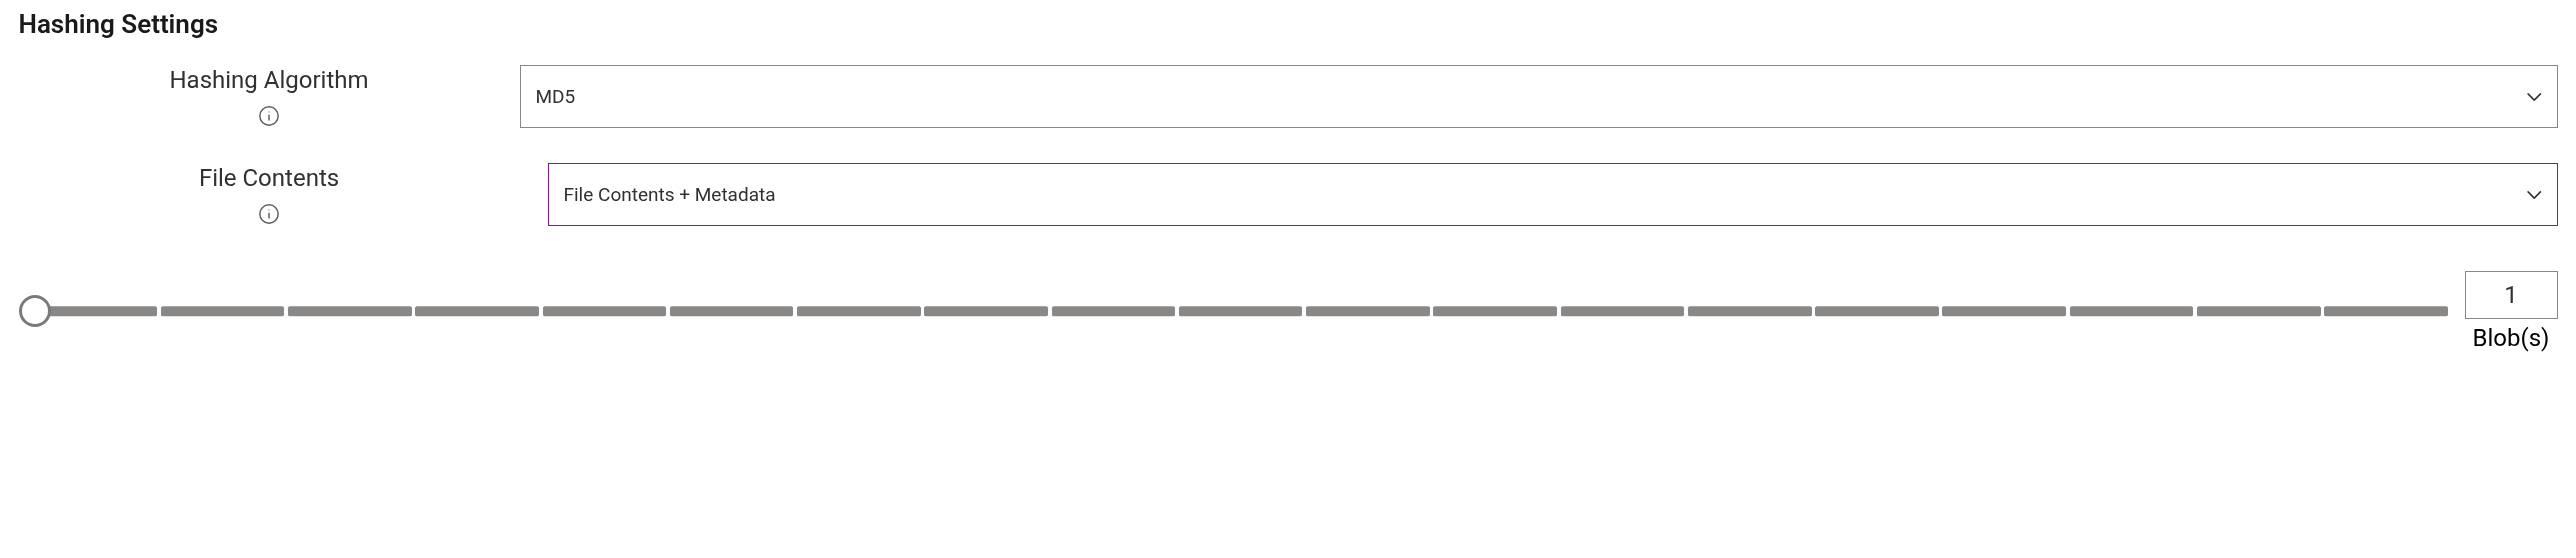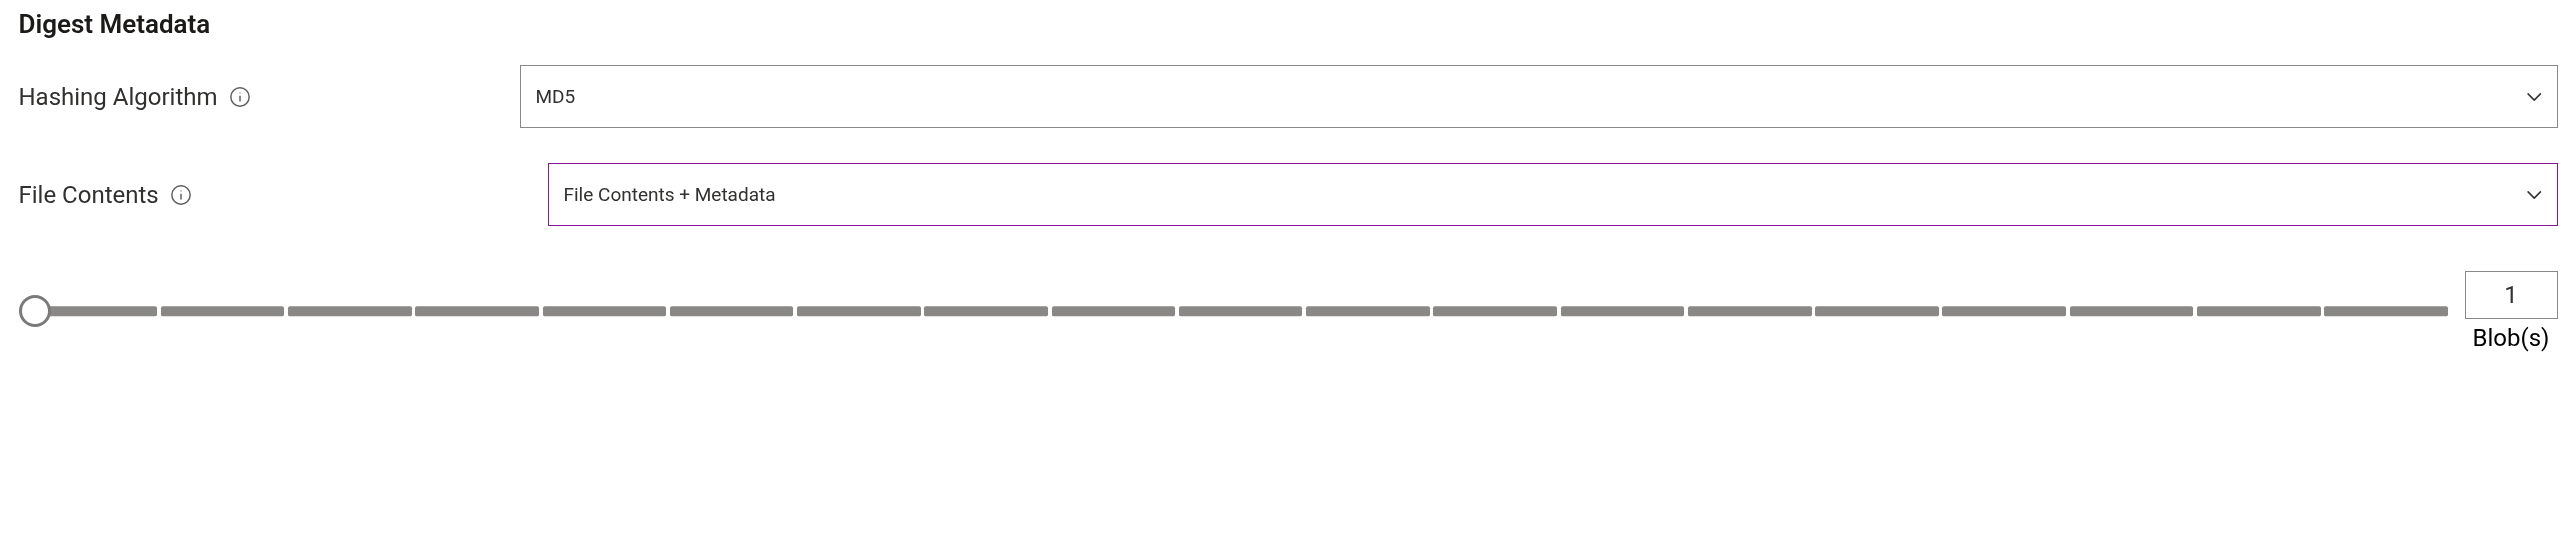--- a/index.html
+++ b/index.html
@@ -28,20 +28,21 @@
 
     .label-col {
       display: flex;
       align-items: center;
       gap: 11px;
       width: 501px;
       flex-shrink: 0;
       font-size: 24px;
       color: #323130;
       font-weight: 400;
+      flex-direction: column;
     }
 
     .info-icon {
       display: inline-flex;
       width: 22px;
       height: 22px;
       color: #605e5c;
       cursor: pointer;
     }
     .info-icon svg { width: 100%; height: 100%; }
@@ -144,21 +145,21 @@
       gap: 5.6px;
     }
     .unit-label {
       font-size: 24px;
       color: #000000;
     }
   </style>
 </head>
 <body>
 
-<div class="section-title">Digest Metadata</div>
+<div class="section-title">Hashing Settings</div>
 
 <div class="form-row">
   <div class="label-col">
     <span>Hashing Algorithm</span>
     <span class="info-icon">
       <svg viewBox="0 0 24 24" fill="none" stroke="currentColor" stroke-width="1.6">
         <circle cx="12" cy="12" r="10"></circle>
         <line x1="12" y1="10.5" x2="12" y2="17"></line>
         <circle cx="12" cy="7.5" r="0.6" fill="currentColor" stroke="none"></circle>
       </svg>

